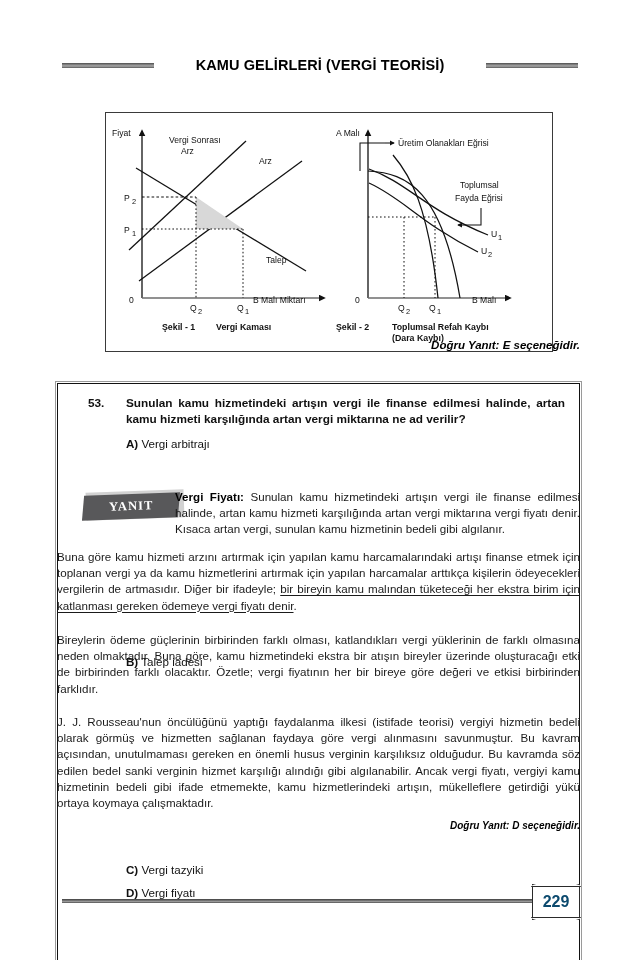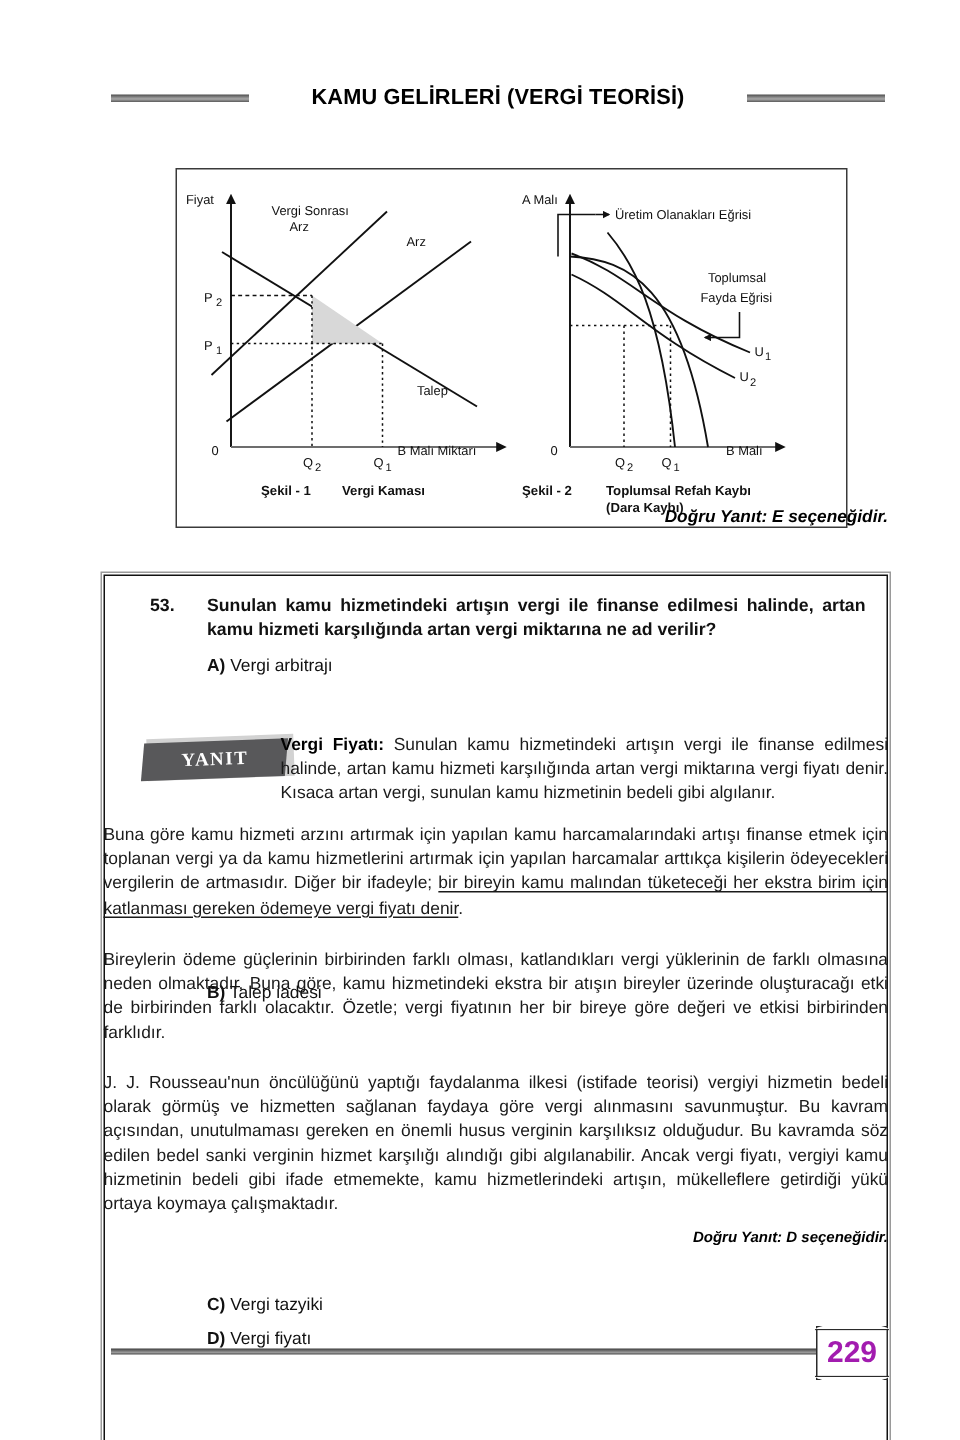--- a/index.html
+++ b/index.html
@@ -11,21 +11,21 @@
     width: 640px;
     height: 960px;
     position: relative;
     font-family: "Liberation Sans", sans-serif;
     color: #111111;
     overflow: hidden;
   }
 
   .page {
     position: absolute;
-    left: 12px; top: 0;
+    left: 0; top: 0;
     width: 628px;
     height: 960px;
   }
 
   
   .header {
     position: absolute;
     left: 62px;
     top: 52px;
     width: 516px;
@@ -215,22 +215,22 @@
     left: 532px;
     top: 884px;
     width: 46px;
     height: 34px;
     background: #fff;
     border: 1.4px solid #2a2a2a;
     display: flex;
     align-items: center;
     justify-content: center;
     font-weight: bold;
-    font-size: 20px;
-    color: #a21caf;
+    font-size: 16px;
+    color: #0c4a6e;
     text-align: center;
   }
   .page-num-box::before,
   .page-num-box::after {
     content: "";
     position: absolute;
     left: -2px;
     width: 50px;
     height: 4px;
     background: #ffffff;

